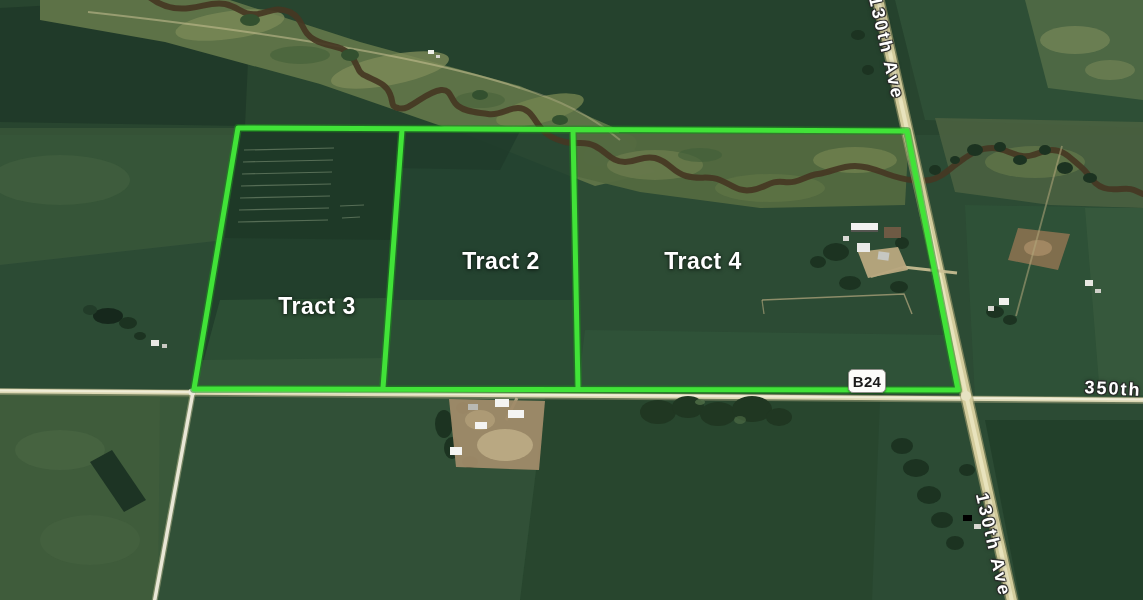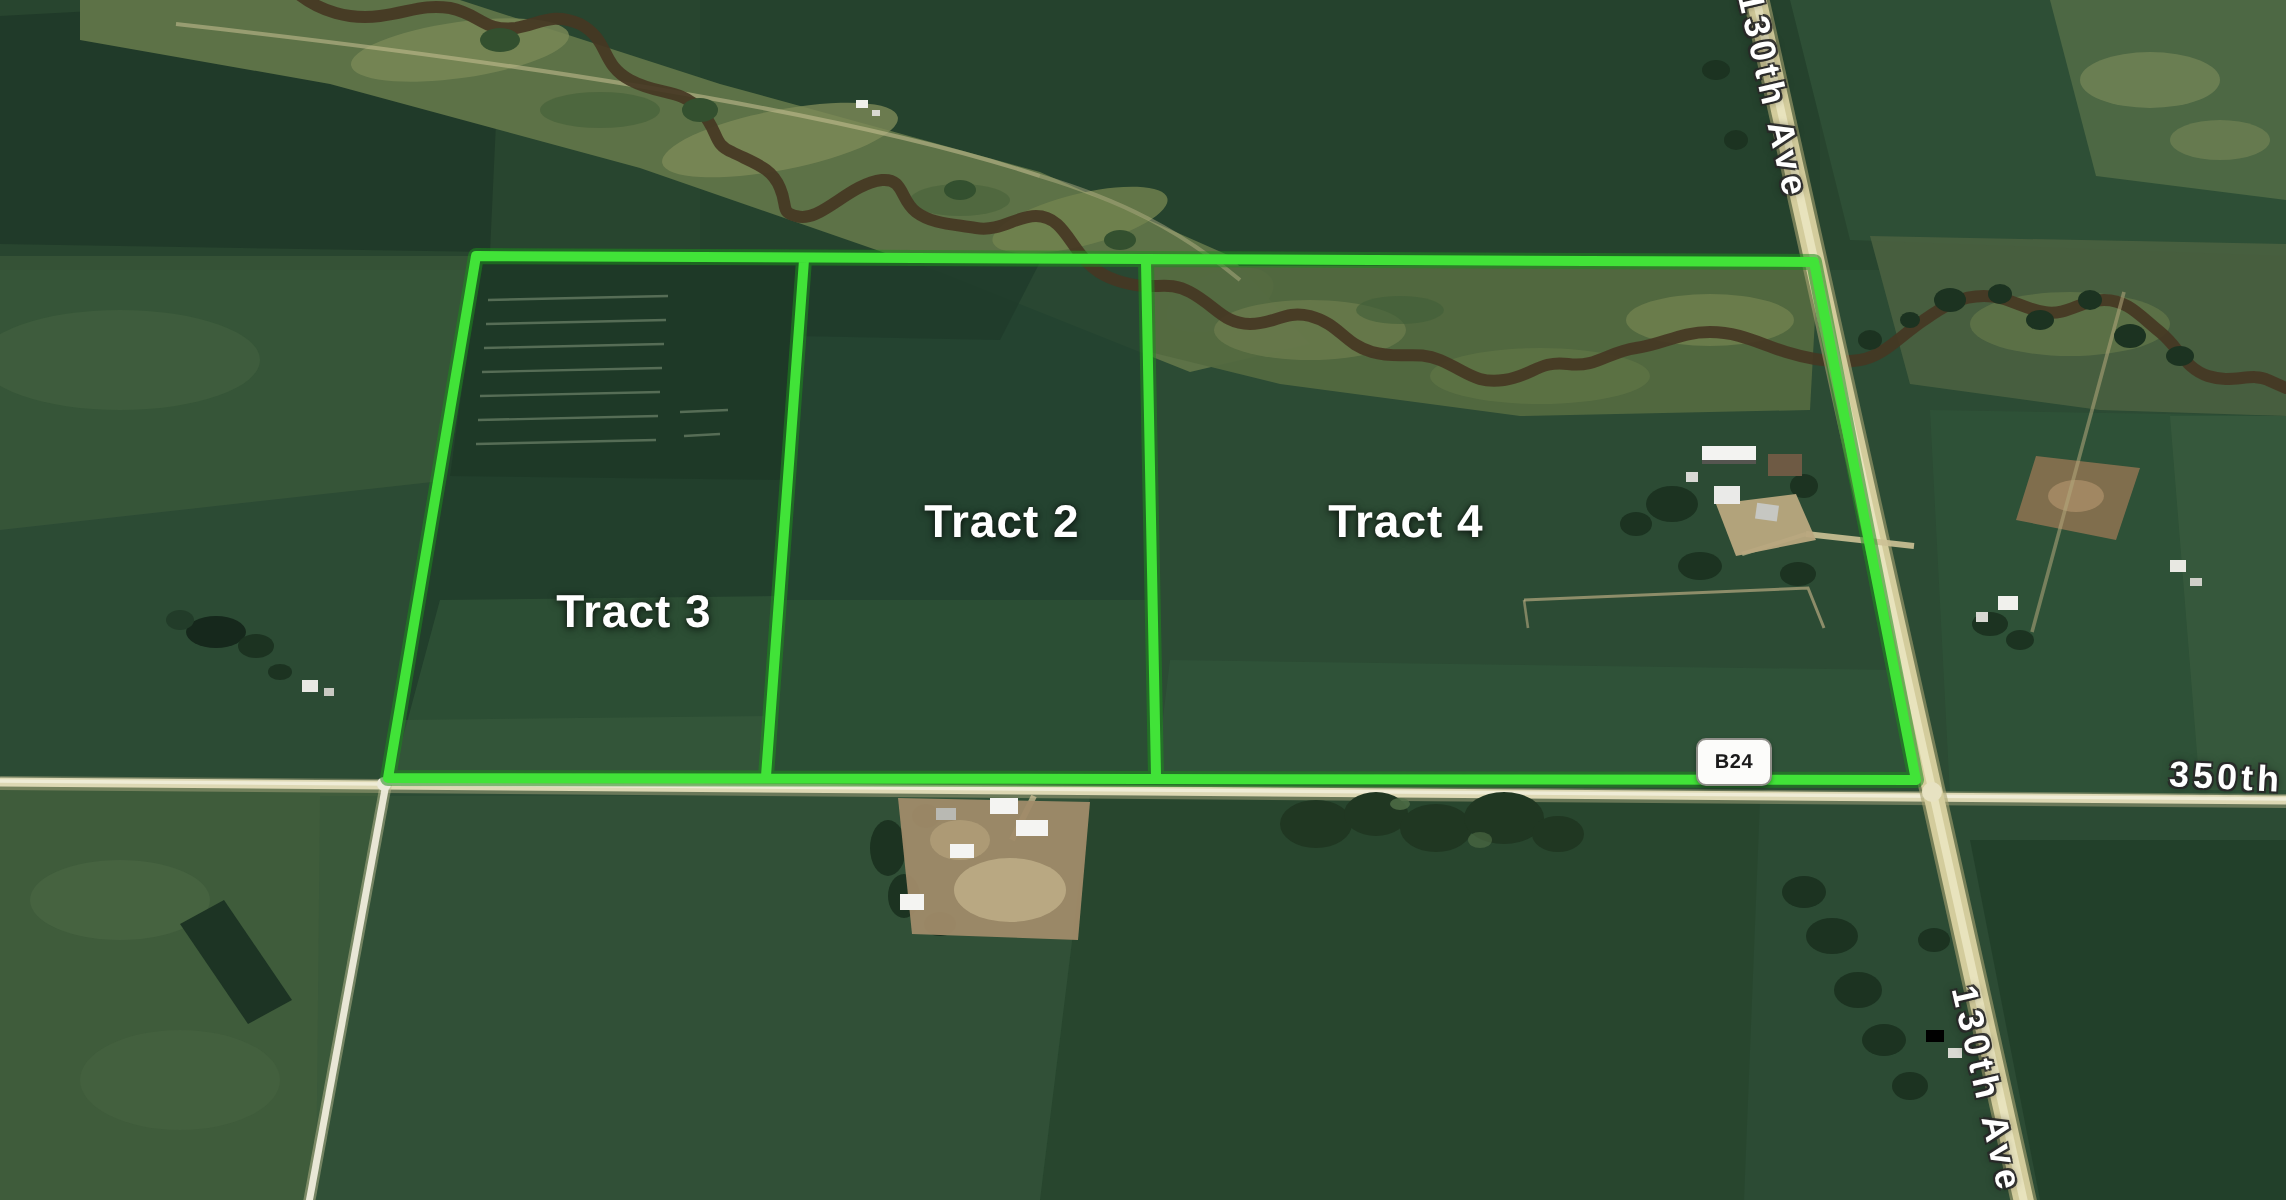--- a/index.html
+++ b/index.html
@@ -26,21 +26,21 @@
   }
   #ave-label-top{left:886px;top:48px;transform:translate(-50%,-50%) rotate(77deg);}
   #street-label{left:1113px;top:389px;transform:translate(-50%,-50%) rotate(3deg);letter-spacing:2px;}
   #ave-label-bottom{left:993px;top:545px;transform:translate(-50%,-50%) rotate(77deg);}
   #route-badge{
     position:absolute;left:848px;top:369px;width:38px;height:24px;
     background:var(--badge-background,#fcfcfa);
     border:1.5px solid var(--badge-border,#8e8e88);
     border-radius:5px;box-sizing:border-box;
     display:flex;align-items:center;justify-content:center;
-    color:var(--badge-text,#1a1a1a);font-size:10px;font-weight:bold;letter-spacing:.3px;
+    color:var(--badge-text,#1a1a1a);font-size:15px;font-weight:bold;letter-spacing:.3px;
     box-shadow:0 1px 2px rgba(0,0,0,.35);
   }
 </style>
 </head>
 <body>
 
 <div id="map-root">
 
   <svg id="terrain-svg" width="1143" height="600" viewBox="0 0 1143 600">
 

